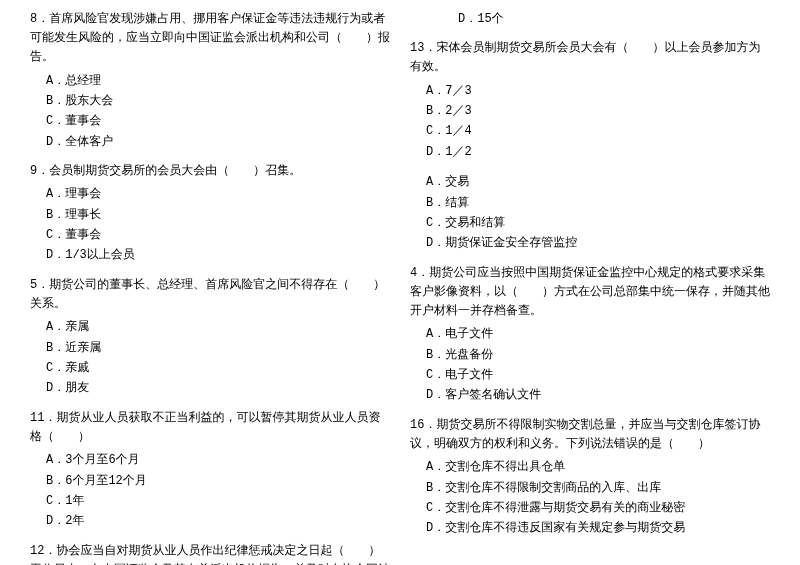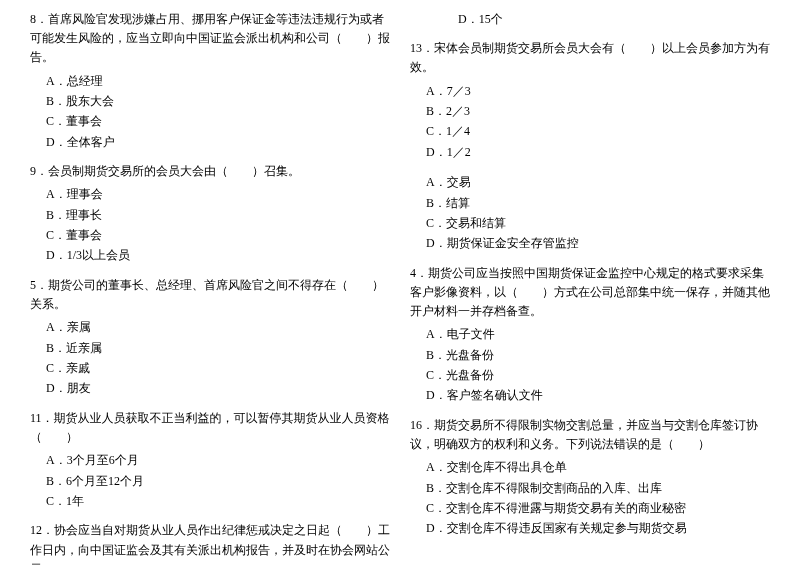--- a/index.html
+++ b/index.html
@@ -18,20 +18,21 @@
     }
     .page-content {
       display: flex;
       gap: 20px;
     }
     .column {
       flex: 1;
     }
     .question-block {
       margin-bottom: 10px;
+      font-family: Liberation Mono, monospace;
     }
     .question-text {
       line-height: 1.6;
       margin-bottom: 3px;
       text-indent: 0;
     }
     .options {
       padding-left: 16px;
     }
     .option {
@@ -73,20 +74,21 @@
         <div class="option">D．朋友</div>
       </div>
     </div>
 
     <div class="question-block">
       <div class="question-text">11．期货从业人员获取不正当利益的，可以暂停其期货从业人员资格（　　）</div>
       <div class="options">
         <div class="option">A．3个月至6个月</div>
         <div class="option">B．6个月至12个月</div>
         <div class="option">C．1年</div>
+        <div class="option">D．2年</div>
       </div>
     </div>
 
     <div class="question-block">
       <div class="question-text">12．协会应当自对期货从业人员作出纪律惩戒决定之日起（　　）工作日内，向中国证监会及其有关派出机构报告，并及时在协会网站公示。</div>
 
     </div>
   </div>
 
   <div class="column">
@@ -112,21 +114,21 @@
         <div class="option">C．交易和结算</div>
         <div class="option">D．期货保证金安全存管监控</div>
       </div>
     </div>
 
     <div class="question-block">
       <div class="question-text">4．期货公司应当按照中国期货保证金监控中心规定的格式要求采集客户影像资料，以（　　）方式在公司总部集中统一保存，并随其他开户材料一并存档备查。</div>
       <div class="options">
         <div class="option">A．电子文件</div>
         <div class="option">B．光盘备份</div>
-        <div class="option">C．光盘备份</div>
+        <div class="option">C．电子文件</div>
         <div class="option">D．客户签名确认文件</div>
       </div>
     </div>
 
     <div class="question-block">
       <div class="question-text">16．期货交易所不得限制实物交割总量，并应当与交割仓库签订协议，明确双方的权利和义务。下列说法错误的是（　　）</div>
       <div class="options">
         <div class="option">A．交割仓库不得出具仓单</div>
         <div class="option">B．交割仓库不得限制交割商品的入库、出库</div>
         <div class="option">C．交割仓库不得泄露与期货交易有关的商业秘密</div>

